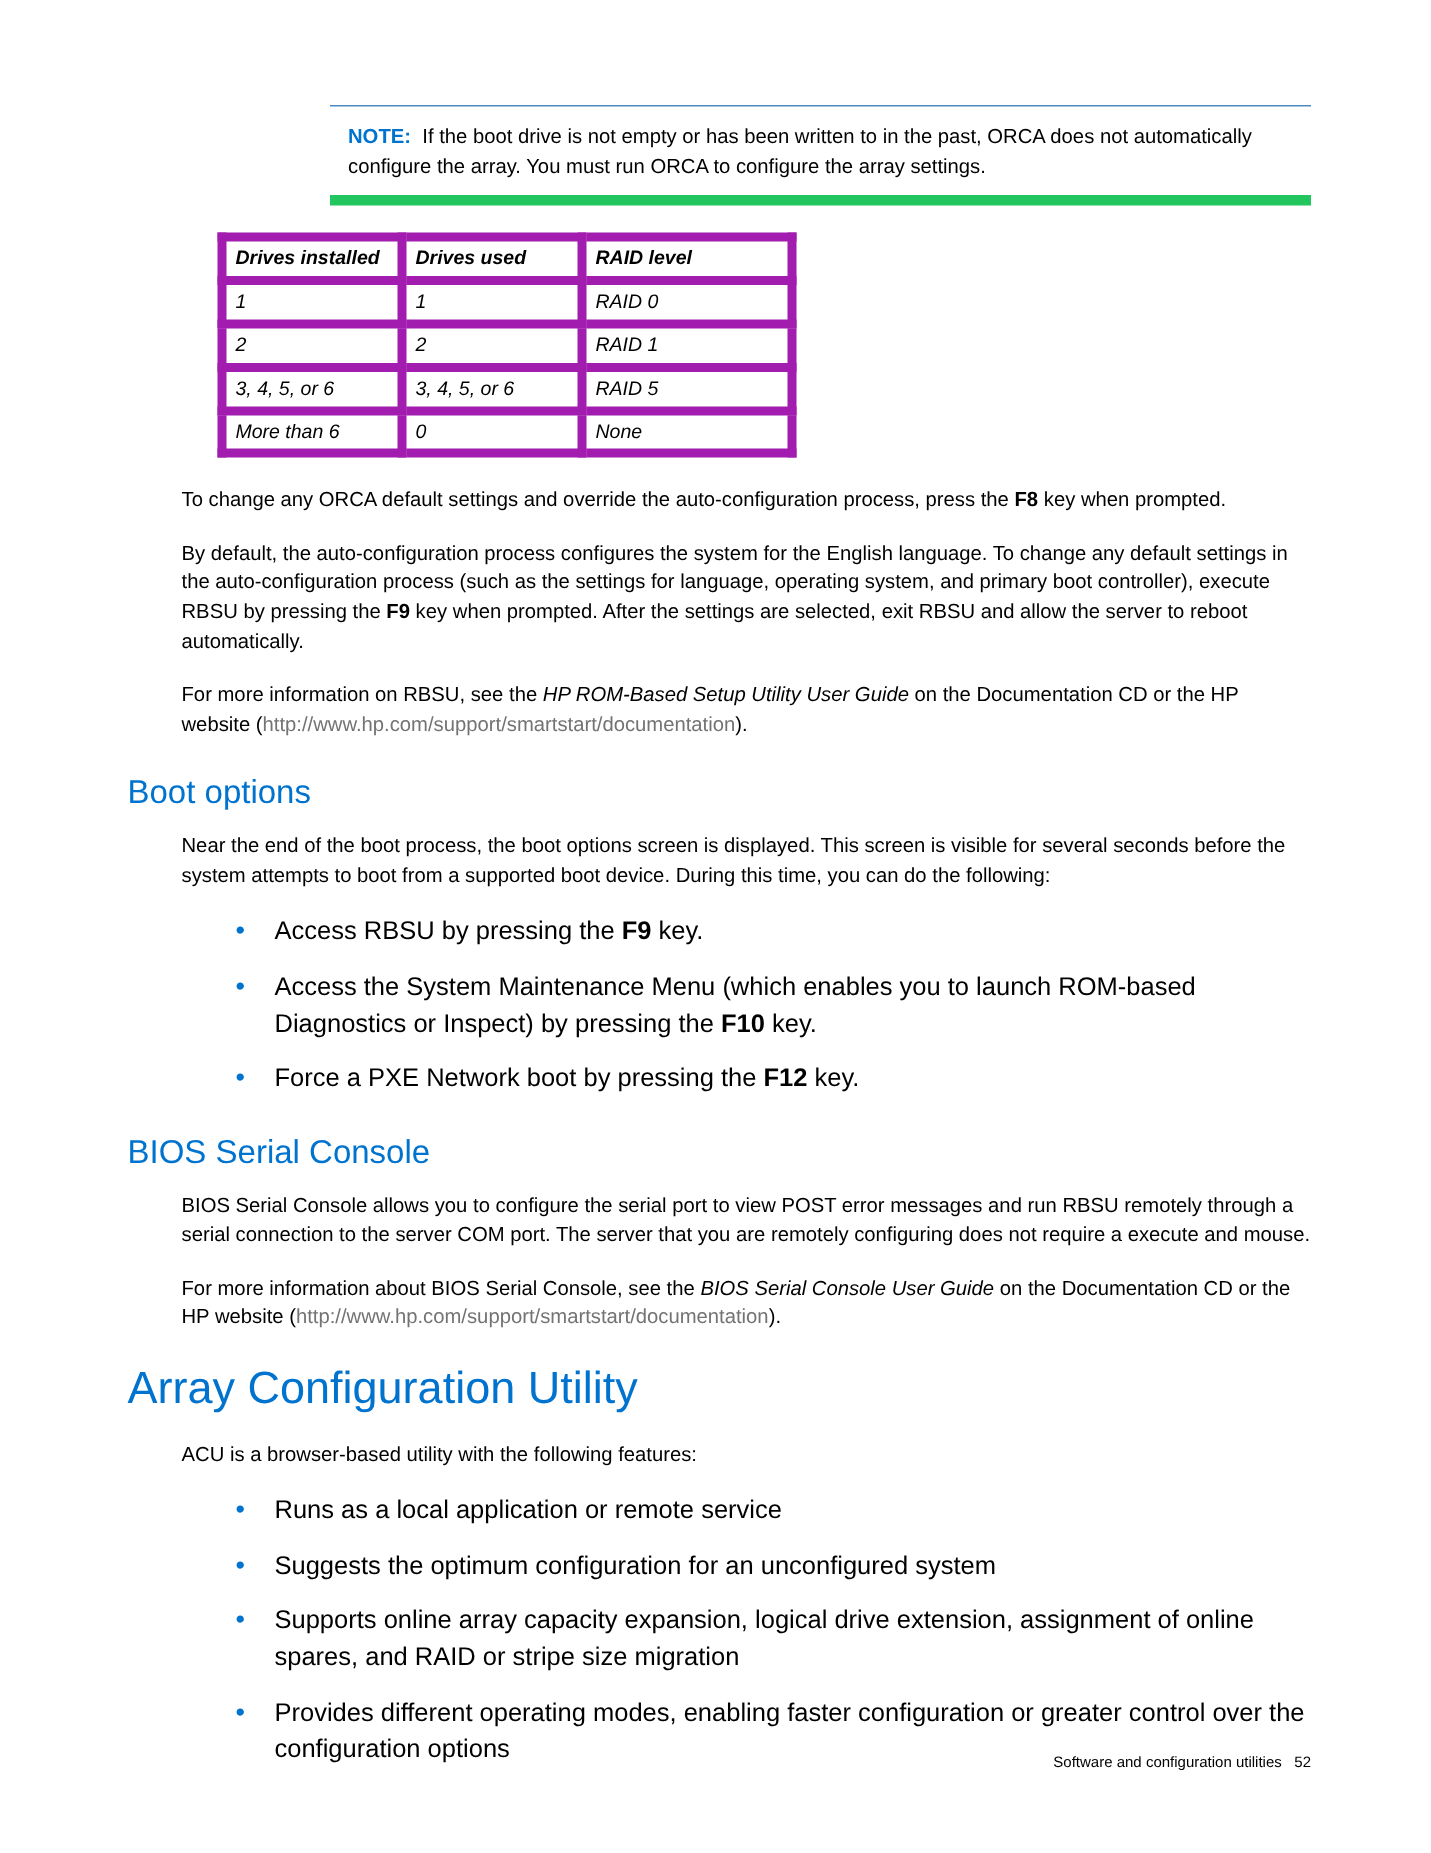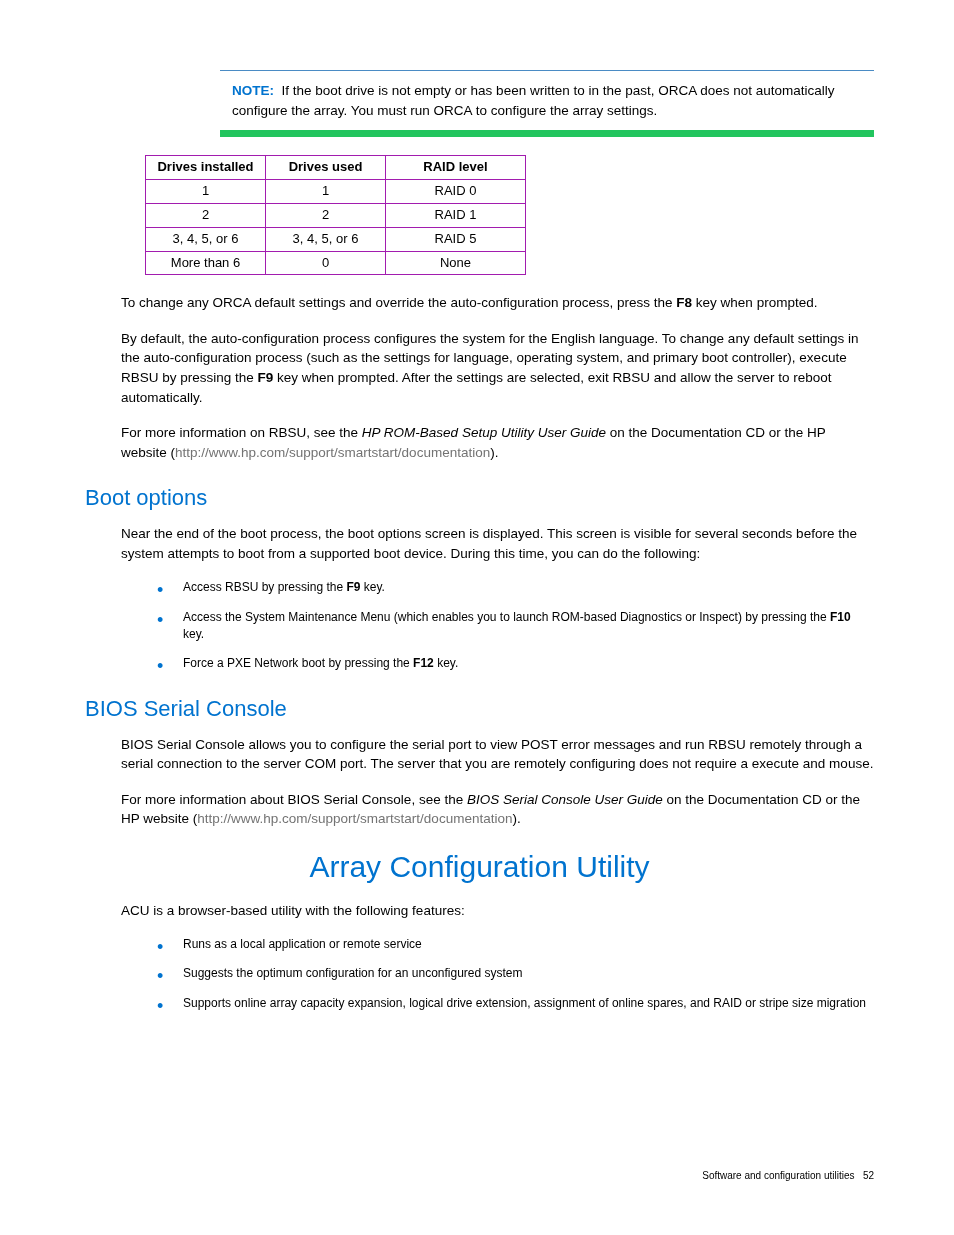--- a/index.html
+++ b/index.html
@@ -26,24 +26,25 @@
       color: #0073cf;
       font-weight: bold;
     }
     table.raid {
       border-collapse: collapse;
       margin-left: 60px;
       margin-bottom: 18px;
       font-size: 13px;
     }
     table.raid th, table.raid td {
-      border: 1px solid #a21caf;
+      border: 6px solid #a21caf;
       padding: 2px 6px;
-      text-align: center;
+      text-align: left;
       vertical-align: top;
+      font-style: italic;
     }
     table.raid th {
       font-weight: bold;
     }
     table.raid th:nth-child(1), table.raid td:nth-child(1) { width: 120px; }
     table.raid th:nth-child(2), table.raid td:nth-child(2) { width: 120px; }
     table.raid th:nth-child(3), table.raid td:nth-child(3) { width: 140px; }
     p.body {
       margin-left: 36px;
       margin-bottom: 16px;
@@ -54,33 +55,32 @@
       font-weight: normal;
       font-size: 22px;
       margin-top: 20px;
       margin-bottom: 10px;
     }
     h1.chapter {
       color: #0073cf;
       font-weight: normal;
       font-size: 30px;
       margin-bottom: 12px;
-      text-align: center;
     }
     .link { color: #737373; }
     ul.bullets {
       list-style: none;
       margin-left: 60px;
       margin-bottom: 16px;
     }
     ul.bullets li {
       position: relative;
       padding-left: 38px;
       margin-bottom: 12px;
-      font-size: 12px;
+      font-size: 17px;
     }
     ul.bullets li::before {
       content: "•";
       color: #0073cf;
       font-size: 18px;
       position: absolute;
       left: 12px;
       top: -2px;
     }
     .italic { font-style: italic; }
@@ -162,17 +162,18 @@
 </p>
 
 <h1 class="chapter">Array Configuration Utility</h1>
 
 <p class="body">ACU is a browser-based utility with the following features:</p>
 
 <ul class="bullets" id="acu-list">
     <li>Runs as a local application or remote service</li>
     <li>Suggests the optimum configuration for an unconfigured system</li>
     <li>Supports online array capacity expansion, logical drive extension, assignment of online spares, and RAID or stripe size migration</li>
+    <li>Provides different operating modes, enabling faster configuration or greater control over the configuration options</li>
   </ul>
 
 <div class="footer">
   <span>Software and configuration utilities</span>&nbsp;&nbsp;&nbsp;<span>52</span>
 </div>
 
 </body></html>

